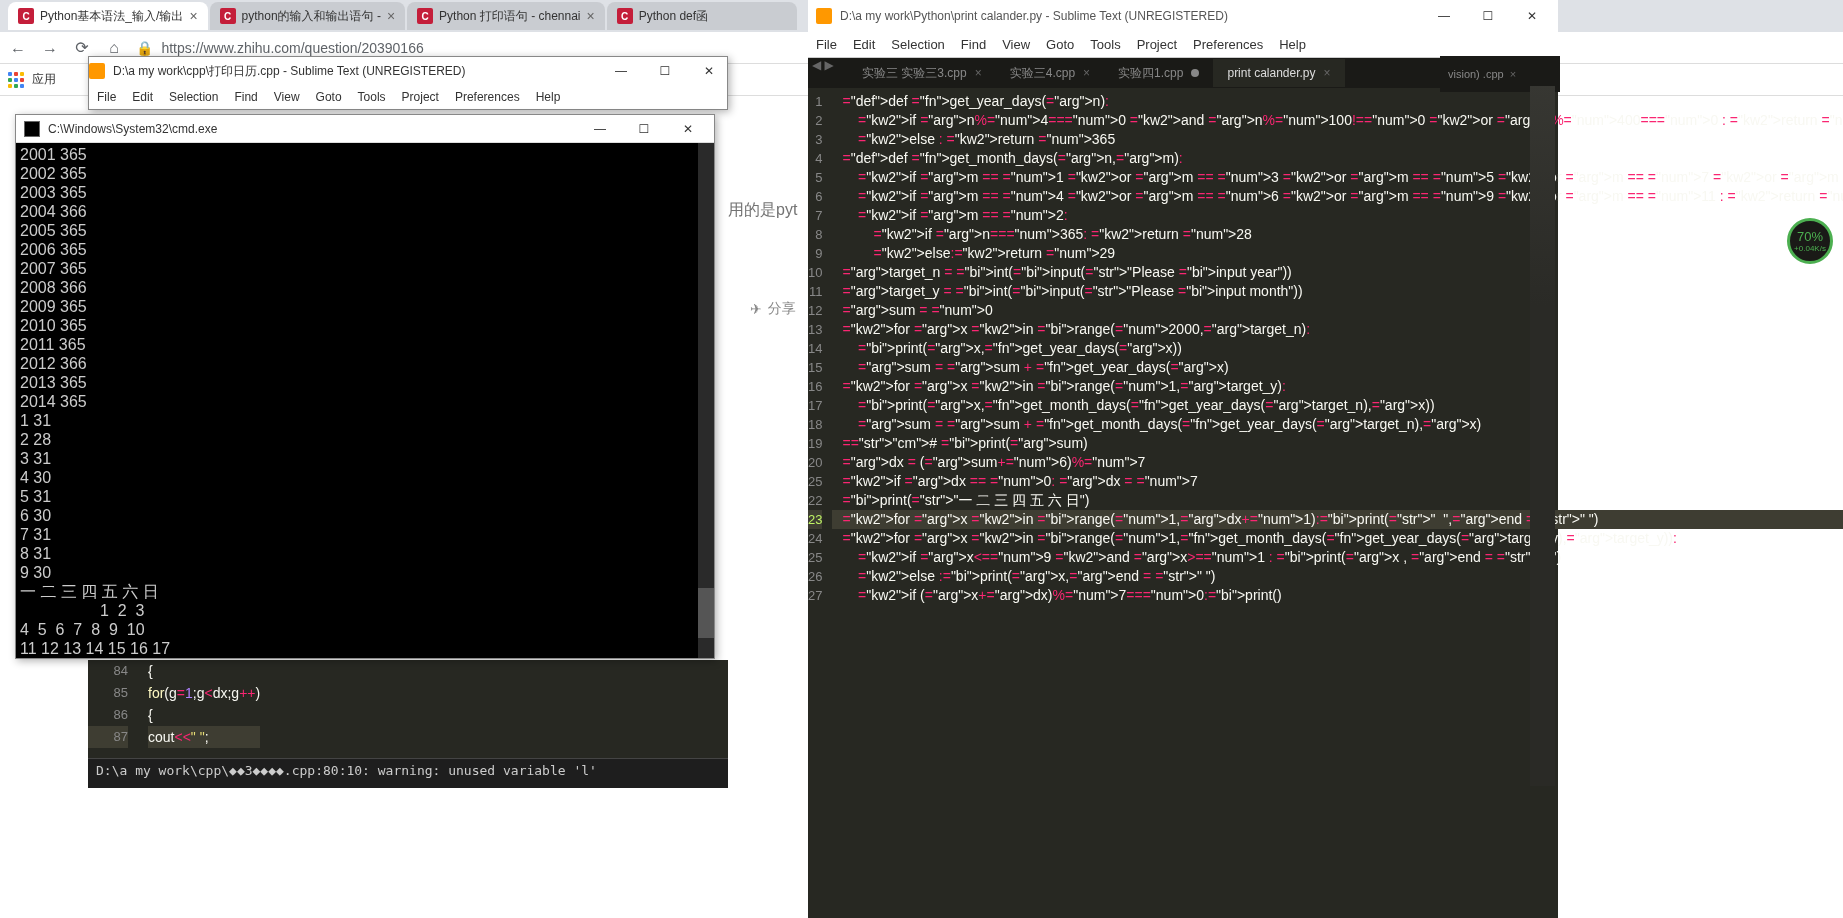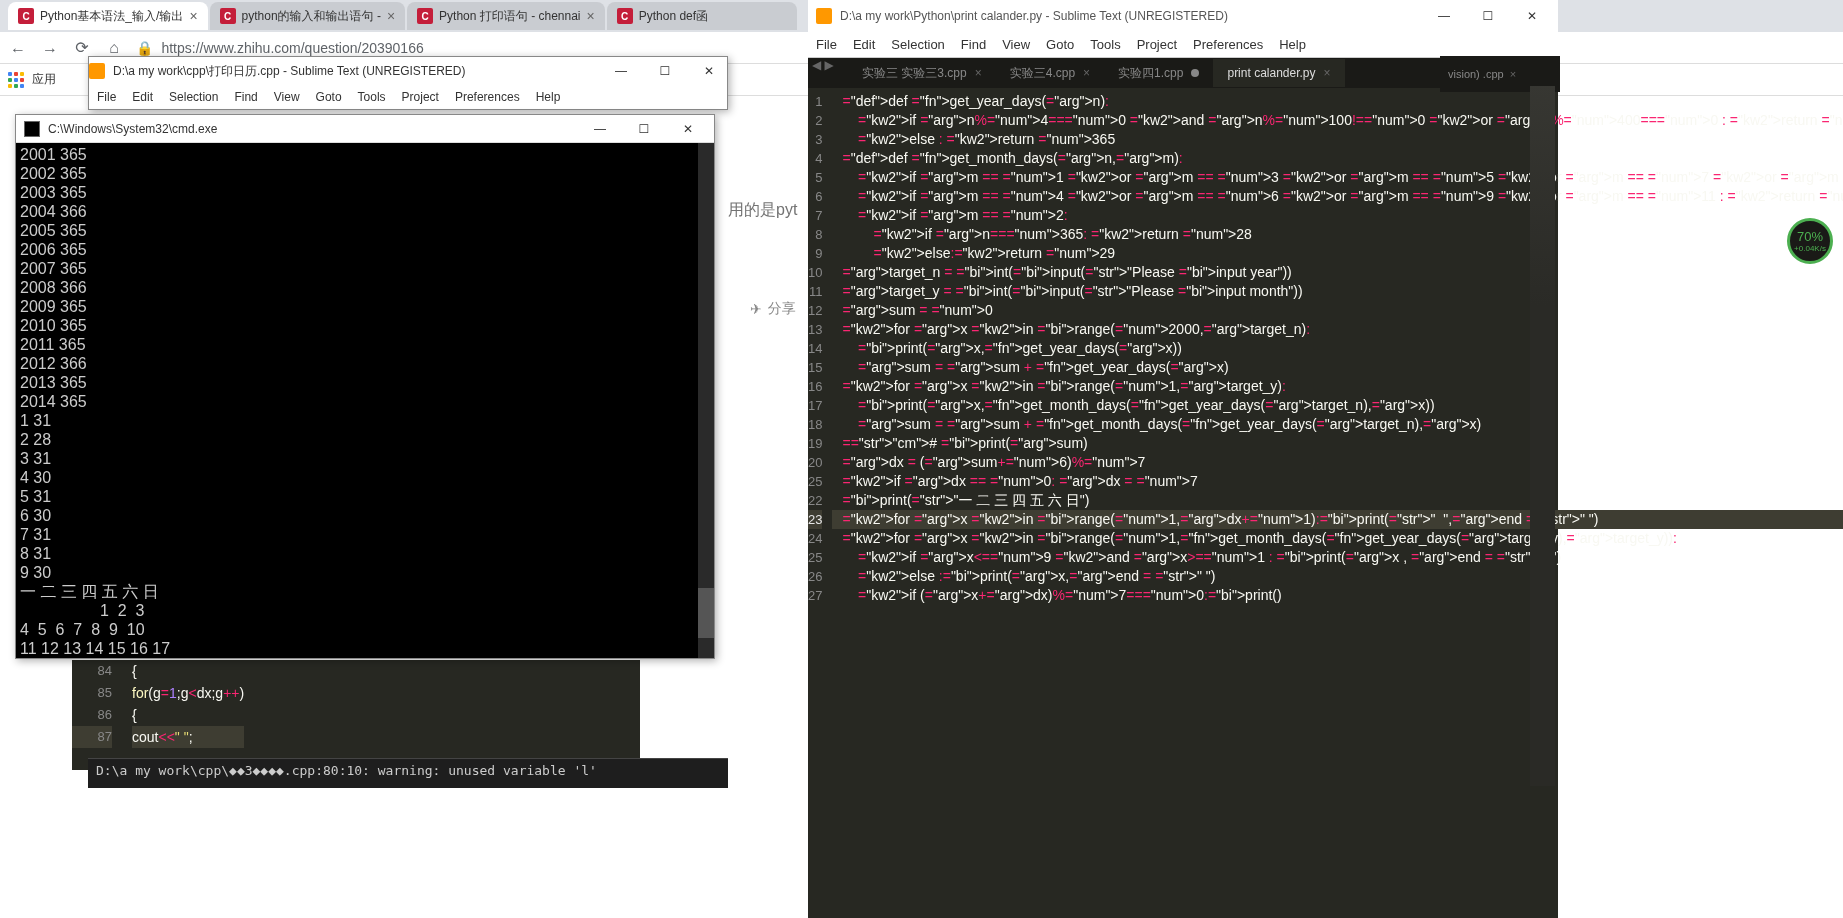--- a/index.html
+++ b/index.html
@@ -42,42 +42,42 @@
 
 
 .cmd{position:absolute;left:15px;top:114px;width:700px;height:545px;background:#fff;border:1px solid #888;box-shadow:2px 2px 8px rgba(0,0,0,0.3);z-index:10}
 .cmd-title{height:28px;background:#fff;display:flex;align-items:center;padding:0 8px;gap:8px;font-size:12px;color:#333;border-bottom:1px solid #ddd}
 .cmd-title .icon{width:16px;height:16px;background:#000;border:1px solid #666}
 .cmd-body{background:#000;color:#ccc;font-family:Consolas,"SimSun",monospace;font-size:16px;padding:2px 4px;height:calc(100% - 28px);overflow:hidden;position:relative;line-height:19px}
 .cmd-body .scrollbar{position:absolute;right:0;top:0;width:16px;height:100%;background:#2a2a2a}
 .cmd-body .scrollbar-thumb{position:absolute;right:0;bottom:20px;width:16px;height:50px;background:#555}
 
 
-.code-left{position:absolute;left:72px;top:660px;width:568px;height:110px;background:#272822;font-family:Consolas,monospace;font-size:14px}
+.code-left{position:absolute;left:88px;top:660px;width:640px;height:110px;background:#272822;font-family:Consolas,monospace;font-size:14px}
 .code-left .gutter{position:absolute;left:0;top:0;width:48px;height:100%;background:#272822;color:#888;text-align:right;padding-right:8px;line-height:22px;font-size:13px}
 .code-left .code{position:absolute;left:48px;top:0;padding-left:12px;line-height:22px;color:#f8f8f2}
 .code-left .hl{background:#3e3d32}
 
 
 .console-left{position:absolute;left:88px;top:758px;width:640px;height:30px;background:#1e1e1e;color:#ccc;font-family:Consolas,monospace;font-size:13px;padding:4px 8px;border-top:1px solid #444}
 
 
 .sublime2{position:absolute;left:808px;top:0;width:750px;height:918px;background:#272822;display:flex;flex-direction:column}
 .sublime2-title{height:30px;background:#fff;display:flex;align-items:center;padding:16px 8px;gap:8px;font-size:12px;color:#555}
 .sublime2-title .icon{width:16px;height:16px;background:#ff9800;border-radius:2px}
 .sublime2-menu{height:26px;display:flex;align-items:center;padding:0 8px;gap:16px;font-size:13px;color:#333;background:#fff;border-bottom:1px solid #ccc}
 .sublime2-tabs{height:30px;background:#1a1a17;display:flex;align-items:center;padding-left:40px;gap:0}
 .s-tab{height:28px;padding:0 14px;display:flex;align-items:center;gap:8px;font-size:12px;color:#888;background:#1a1a17}
 .s-tab.active{background:#272822;color:#ddd}
 .s-tab .close{color:#666;font-size:12px}
 .s-tab .dot{width:8px;height:8px;border-radius:50%;background:#888}
 .nav-arrows{position:absolute;left:4px;top:58px;display:flex;gap:2px;color:#666;font-size:12px}
 .sublime2-code{flex:1;display:flex;background:#272822;font-family:Consolas,monospace;font-size:14px;position:relative}
 .gutter2{width:44px;background:#272822;color:#888;text-align:right;padding:4px 10px 0 0;line-height:19px;font-size:13px}
-.gutter2 .hl{background:#3e3d32;color:#e5e5e5}
+.gutter2 .hl{background:#3e3d32;color:#bef264}
 .code2{flex:1;padding:4px 0 0 10px;line-height:19px;white-space:pre;color:#f8f8f2}
 .code2 .hl-line{background:#3e3d32;margin-left:-10px;padding-left:10px;display:block}
 .kw2{color:#fef9c3}
 .op{color:#f92672}
 .num{color:#ae81ff}
 .str{color:#e6db74}
 .white{color:#f8f8f2}
 
 
 .minimap{position:absolute;right:0;top:86px;width:25px;height:700px;background:#2a2a26}

